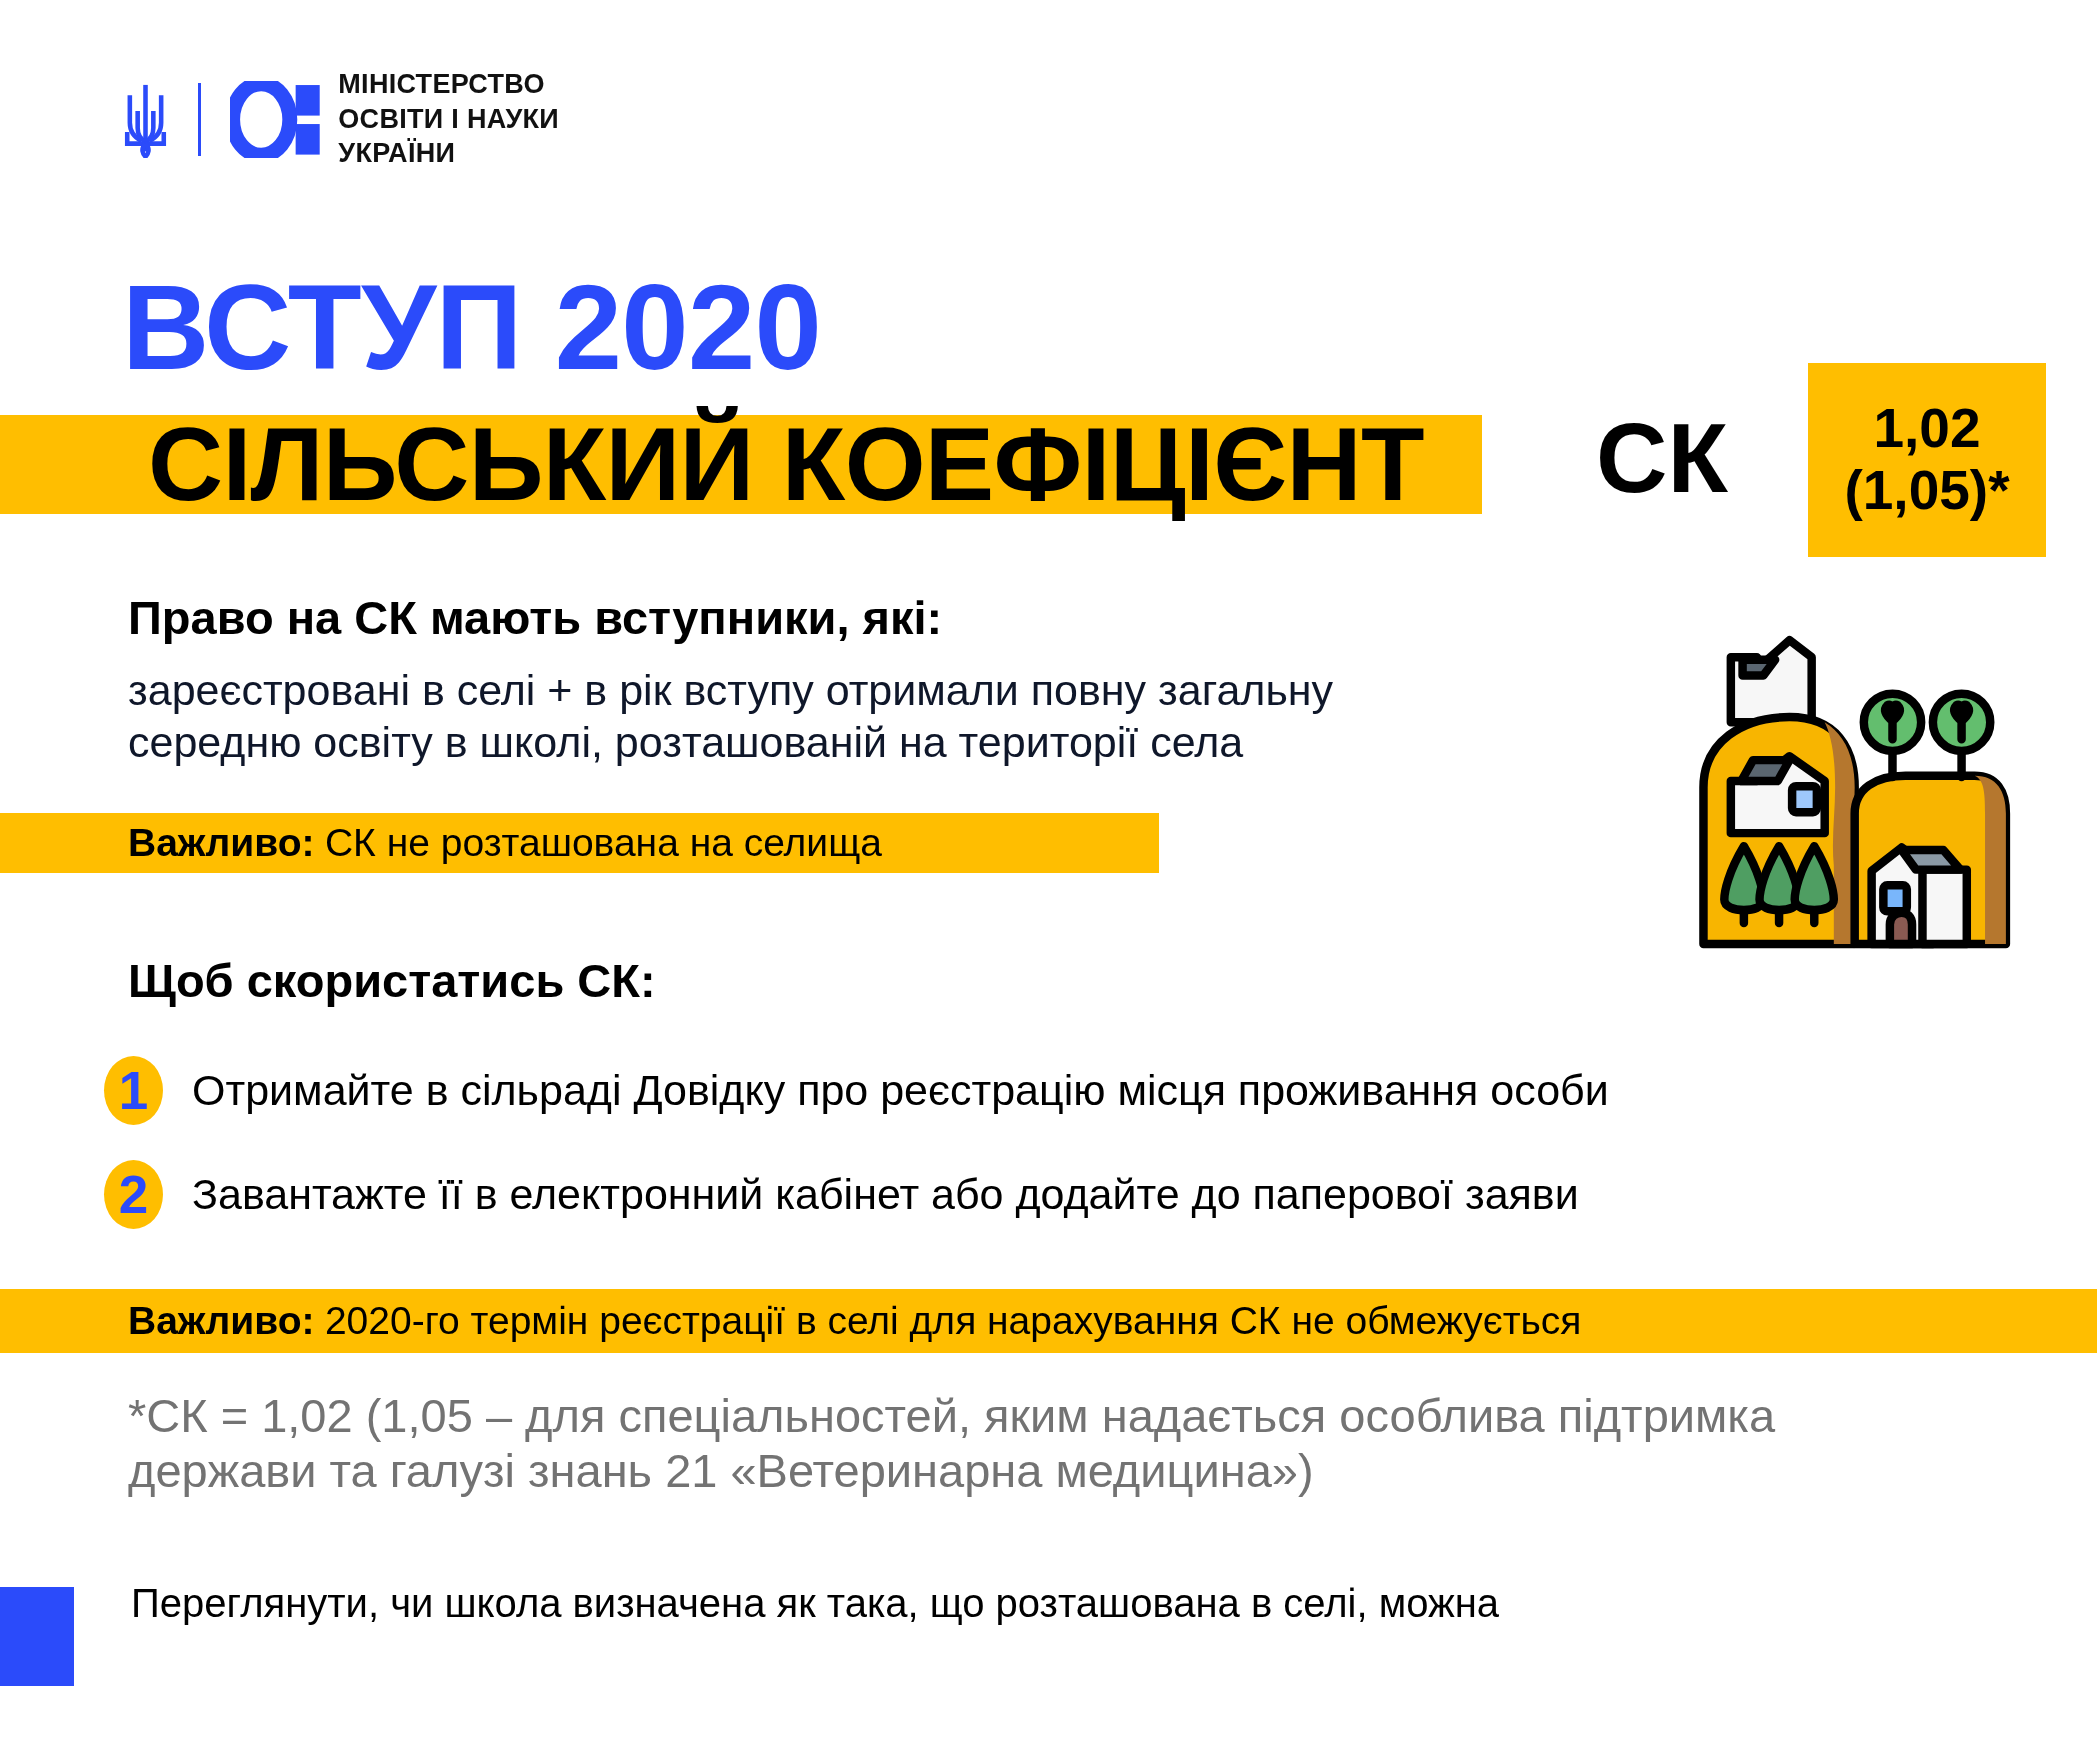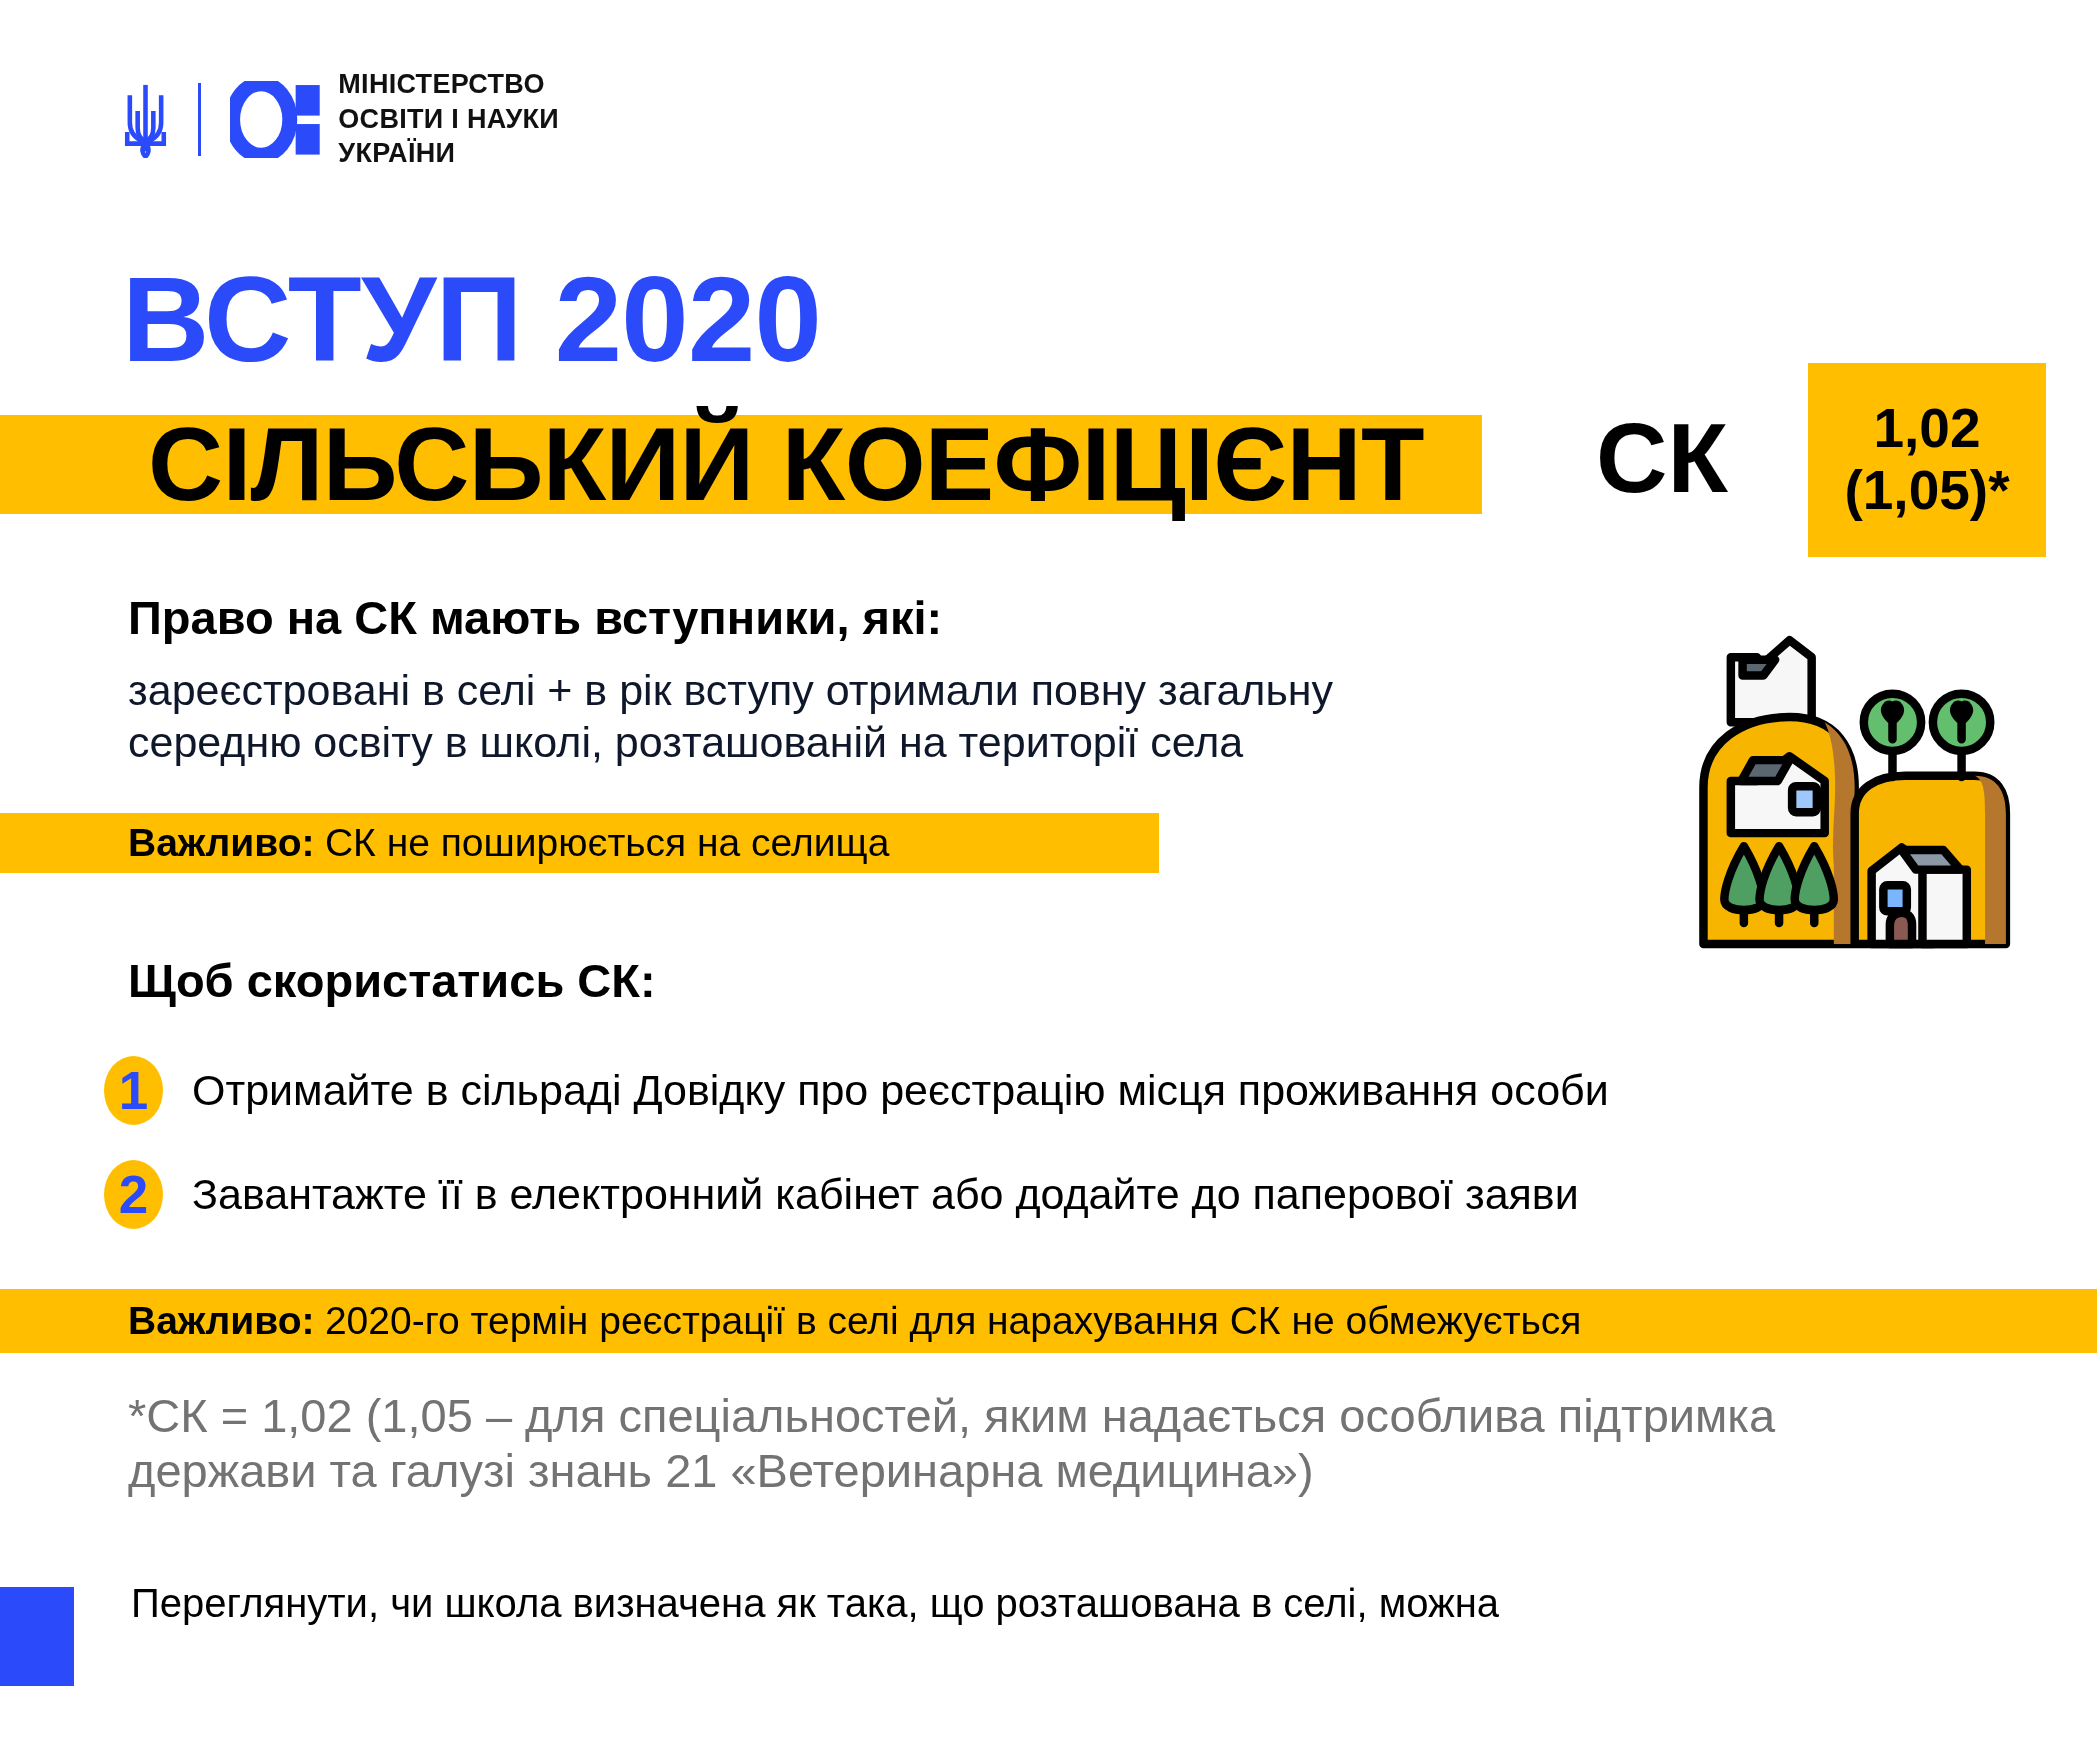--- a/index.html
+++ b/index.html
@@ -42,21 +42,21 @@
     line-height: 1.28;
     letter-spacing: 0.3px;
     color: #111111;
     white-space: nowrap;
   }
 
   
   #headline-vstup {
     position: absolute;
     left: 122px;
-    top: 259px;
+    top: 267px;
     font-size: 121px;
     font-weight: bold;
     letter-spacing: -0.7px;
     color: #2B4BFA;
     line-height: 1;
     white-space: nowrap;
   }
 
   #title-banner {
     position: absolute;
@@ -310,21 +310,21 @@
 
 <div id="eligibility-heading">Право на СК мають вступники, які:</div>
 <div id="eligibility-body">
   <div>зареєстровані в селі + в рік вступу отримали повну загальну</div>
   <div>середню освіту в школі, розташованій на території села</div>
 </div>
 
 <div id="important-banner-1"></div>
 <div id="important-banner-1-text">
   <span class="lead">Важливо:</span>
-  <span>СК не поширюється на селища</span>
+  <span>СК не розташована на селища</span>
 </div>
 
 <div id="steps-heading">Щоб скористатись СК:</div>
 
 <div class="step-row" id="step-row-1">
   <div class="step-badge">1</div>
   <div class="step-text">Отримайте в сільраді Довідку про реєстрацію місця проживання особи</div>
 </div>
 
 <div class="step-row" id="step-row-2">

